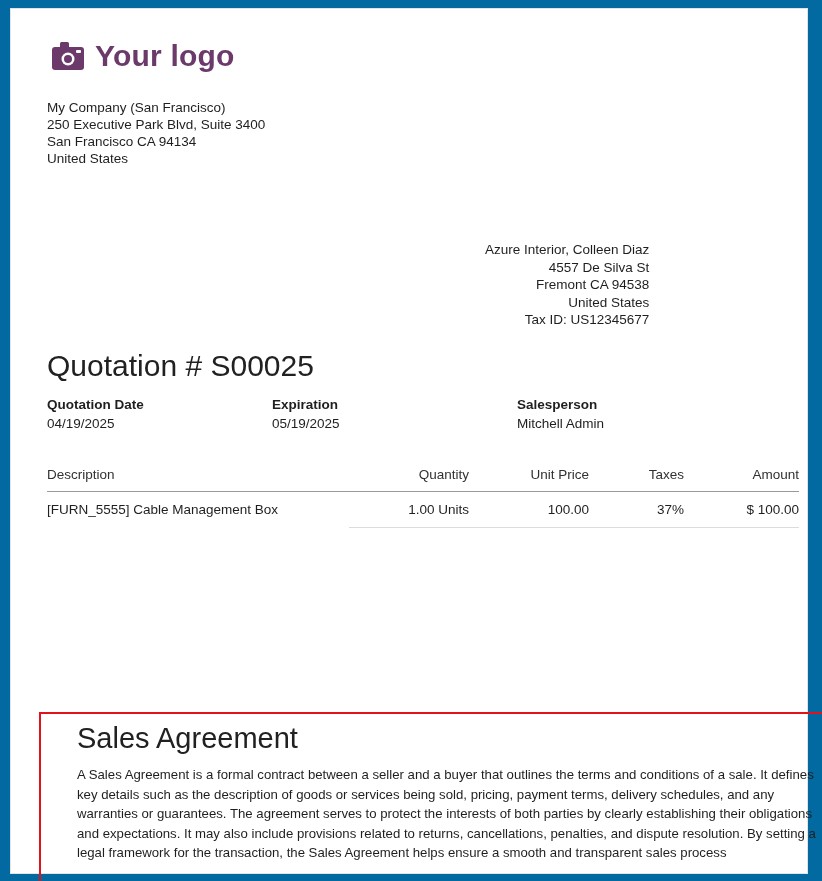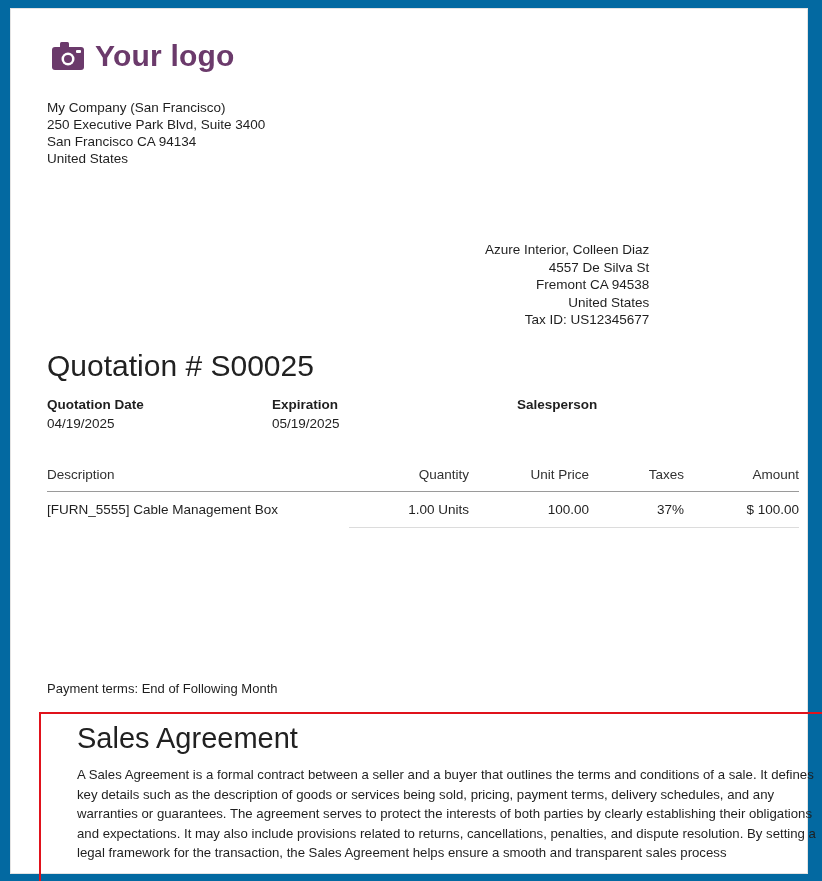--- a/index.html
+++ b/index.html
@@ -226,20 +226,21 @@
         <div class="col-date">
           <span class="lbl">Quotation Date</span>
           <span class="val">04/19/2025</span>
         </div>
         <div class="col-exp">
           <span class="lbl">Expiration</span>
           <span class="val">05/19/2025</span>
         </div>
         <div class="col-sales">
           <span class="lbl">Salesperson</span>
+          <span class="val">Mitchell Admin</span>
         </div>
       </div>
 
       <table class="lines">
         <thead>
           <tr>
             <th class="desc">Description</th>
             <th class="c-qty">Quantity</th>
             <th class="c-price">Unit Price</th>
             <th class="c-tax">Taxes</th>
@@ -251,21 +252,20 @@
             <td class="desc">[FURN_5555] Cable Management Box</td>
             <td class="c-qty">1.00 Units</td>
             <td class="c-price">100.00</td>
             <td class="c-tax">37%</td>
             <td class="c-amt">$ 100.00</td>
           </tr>
         </tbody>
       </table>
 
 
-      <div class="payment-terms">Payment terms: End of Following Month</div>
 
       <div class="agreement">
         <h2>Sales Agreement</h2>
         <p>A Sales Agreement is a formal contract between a seller and a buyer that outlines the terms and conditions of a sale. It defines key details such as the description of goods or services being sold, pricing, payment terms, delivery schedules, and any warranties or guarantees. The agreement serves to protect the interests of both parties by clearly establishing their obligations and expectations. It may also include provisions related to returns, cancellations, penalties, and dispute resolution. By setting a legal framework for the transaction, the Sales Agreement helps ensure a smooth and transparent sales process</p>
       </div>
 
     </div>
   </div>
 </div>
 

